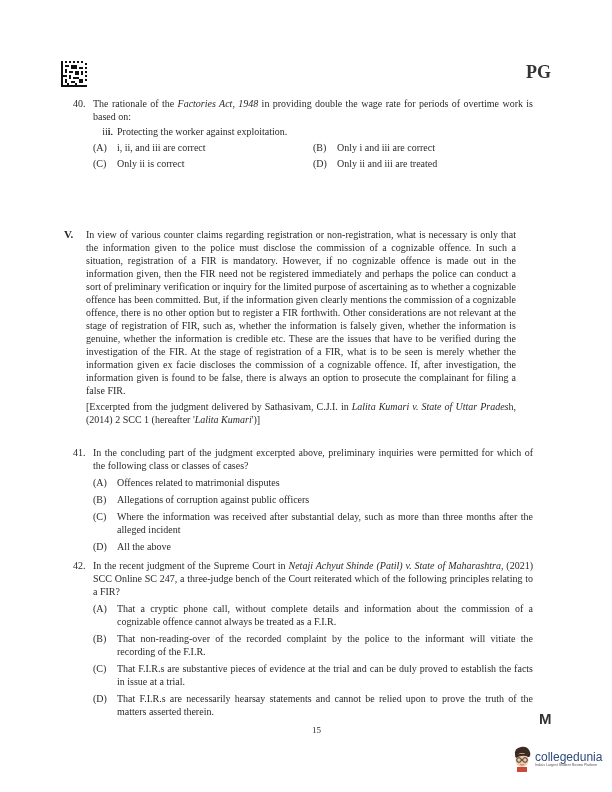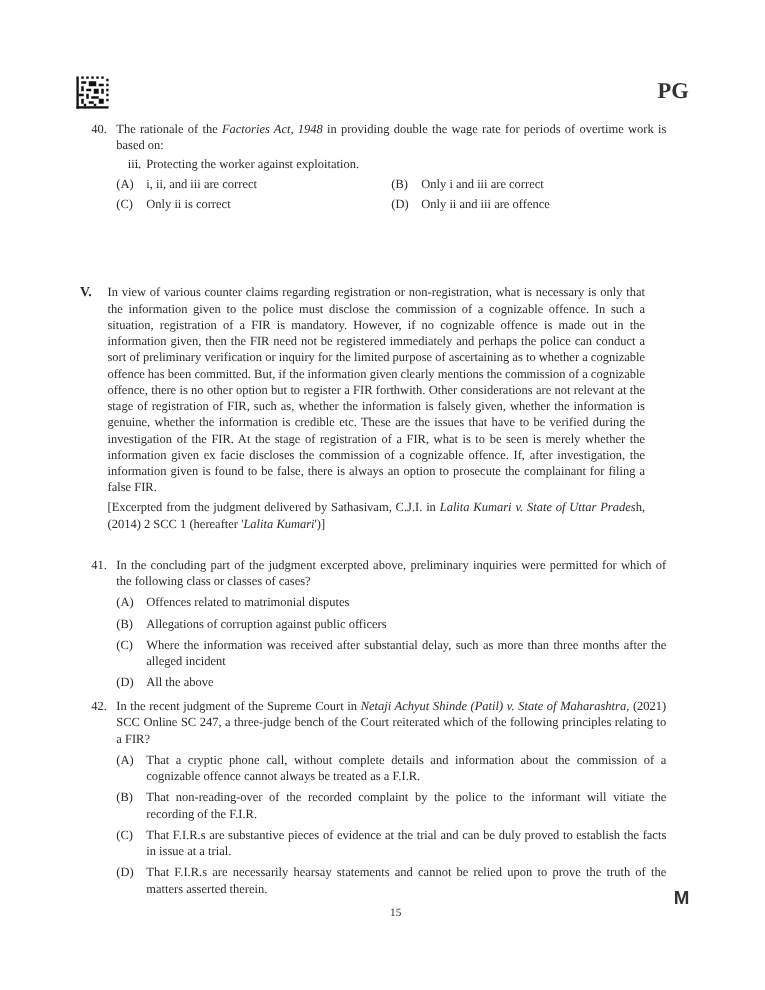--- a/index.html
+++ b/index.html
@@ -70,21 +70,21 @@
     <span class="qnum">40.</span>
     <div><span>The rationale of the </span><em>Factories Act, 1948</em><span> in providing double the wage rate for periods of overtime work is based on:</span></div>
     <div class="opt-roman"><span class="rn">i.</span></div>
     <div class="opt-roman"><span class="rn">iii.</span><span>Protecting the worker against exploitation.</span></div>
     <div class="opt-row">
       <div class="opt-cell"><span class="lab">(A)</span><span>i, ii, and iii are correct</span></div>
       <div class="opt-cell"><span class="lab">(B)</span><span>Only i and iii are correct</span></div>
     </div>
     <div class="opt-row">
       <div class="opt-cell"><span class="lab">(C)</span><span>Only ii is correct</span></div>
-      <div class="opt-cell"><span class="lab">(D)</span><span>Only ii and iii are offence</span></div>
+      <div class="opt-cell"><span class="lab">(D)</span><span>Only ii and iii are treated</span></div>
     </div>
   </div>
 
   <div class="passage-num abs">V.</div>
   <div class="abs passage">
     <div>In view of various counter claims regarding registration or non-registration, what is necessary is only that the information given to the police must disclose the commission of a cognizable offence. In such a situation, registration of a FIR is mandatory. However, if no cognizable offence is made out in the information given, then the FIR need not be registered immediately and perhaps the police can conduct a sort of preliminary verification or inquiry for the limited purpose of ascertaining as to whether a cognizable offence has been committed. But, if the information given clearly mentions the commission of a cognizable offence, there is no other option but to register a FIR forthwith. Other considerations are not relevant at the stage of registration of FIR, such as, whether the information is falsely given, whether the information is genuine, whether the information is credible etc. These are the issues that have to be verified during the investigation of the FIR. At the stage of registration of a FIR, what is to be seen is merely whether the information given ex facie discloses the commission of a cognizable offence. If, after investigation, the information given is found to be false, there is always an option to prosecute the complainant for filing a false FIR.</div>
     <div class="cite"><span>[Excerpted from the judgment delivered by Sathasivam, C.J.I. in </span><em>Lalita Kumari v. State of Uttar Prades</em><span>h, (2014) 2 SCC 1 (hereafter '</span><em>Lalita Kumari</em><span>')]</span></div>
   </div>
 
   <div class="abs q" style="top:446px;">
@@ -101,14 +101,30 @@
     <div><span>In the recent judgment of the Supreme Court in </span><em>Netaji Achyut Shinde (Patil) v. State of Maharashtra</em><span>, (2021) SCC Online SC 247, a three-judge bench of the Court reiterated which of the following principles relating to a FIR?</span></div>
     <div class="opt"><span class="lab">(A)</span><span>That a cryptic phone call, without complete details and information about the commission of a cognizable offence cannot always be treated as a F.I.R.</span></div>
     <div class="opt"><span class="lab">(B)</span><span>That non-reading-over of the recorded complaint by the police to the informant will vitiate the recording of the F.I.R.</span></div>
     <div class="opt"><span class="lab">(C)</span><span>That F.I.R.s are substantive pieces of evidence at the trial and can be duly proved to establish the facts in issue at a trial.</span></div>
     <div class="opt"><span class="lab">(D)</span><span>That F.I.R.s are necessarily hearsay statements and cannot be relied upon to prove the truth of the matters asserted therein.</span></div>
   </div>
 
   <div class="pnum">15</div>
   <div class="m">M</div>
 
+  <div class="logo">
+    <svg class="logo-face" viewBox="0 0 20 26">
+      <path d="M3 9 Q2 2 9 1 Q16 0 18 6 Q19 10 17 11 L4 11 Z" fill="#3a2a22"></path>
+      <ellipse cx="10" cy="14" rx="6.5" ry="7" fill="#f2c9a8"></ellipse>
+      <path d="M3 10 Q8 6 17 9 L17 11 Q10 8 4 12 Z" fill="#3a2a22"></path>
+      <circle cx="7" cy="14" r="2.3" fill="none" stroke="#222" stroke-width="0.9"></circle>
+      <circle cx="13" cy="14" r="2.3" fill="none" stroke="#222" stroke-width="0.9"></circle>
+      <line x1="9.3" y1="14" x2="10.7" y2="14" stroke="#222" stroke-width="0.8"></line>
+      <path d="M8 18.5 Q10 19.5 12 18.5" fill="none" stroke="#a0604a" stroke-width="0.7"></path>
+      <rect x="5" y="21" width="10" height="5" fill="#c94a3a"></rect>
+    </svg>
+    <div class="logo-text">
+      <div class="logo-name">collegedunia</div>
+      <div class="logo-tag">India's Largest Student Review Platform</div>
+    </div>
+  </div>
 
 </div>
 
 </body></html>

